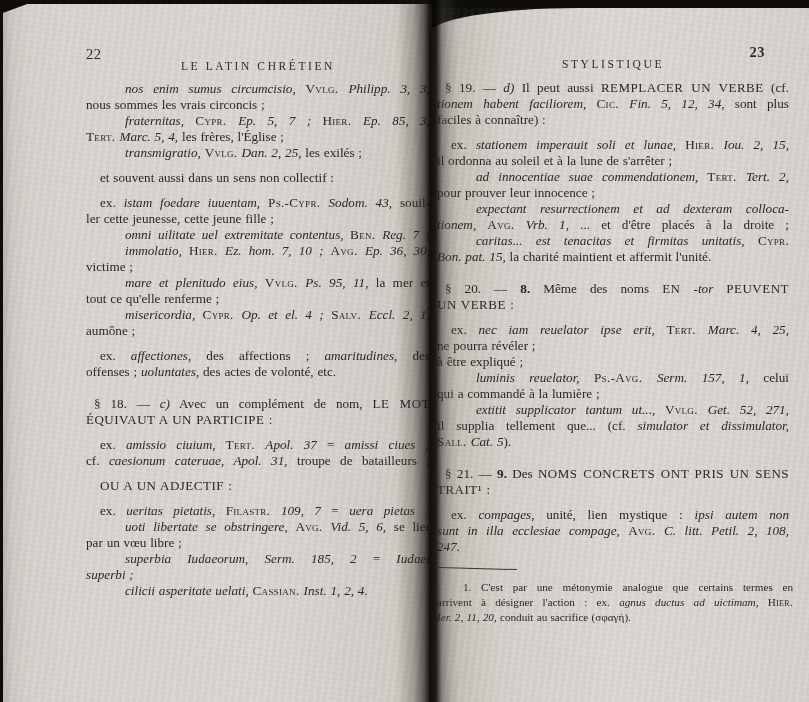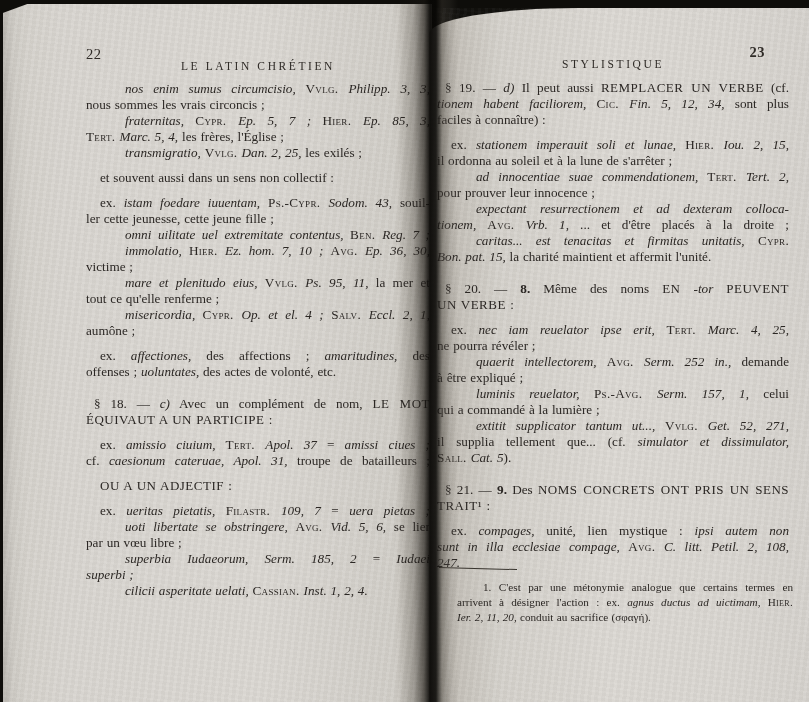--- a/index.html
+++ b/index.html
@@ -58,21 +58,21 @@
   .it{font-style:italic;}
   .sc{font-variant:small-caps; letter-spacing:0.3px;}
   .cp{font-size:13px; letter-spacing:0.5px;}
   .b{font-weight:bold;}
 
   .fn-rule{
     position:absolute; top:560px; left:10px; width:78px; height:0;
     border-top:1.4px solid #37332d; transform:rotate(1.6deg);
   }
   .footnote{position:absolute; top:572px; left:8px; width:356px; font-size:11.2px; word-spacing:0.4px;}
-  .footnote .line{height:15px; line-height:15px;margin-left:20px;}
+  .footnote .line{height:15px; line-height:15px;}
   .footnote .ind1{padding-left:26px;}
 </style>
 </head>
 <body>
 
 <div class="scan">
 
   <section class="page page-left">
     <div class="pg-header">
       <span class="pg-num">22</span>
@@ -124,21 +124,20 @@
         <div class="line ind2 just"><span class="it">ad innocentiae suae commendationem, </span><span class="sc">Tert. </span><span class="it">Tert. 2,</span></div>
         <div class="line ind0"><span>pour prouver leur innocence ;</span></div>
         <div class="line ind2 just"><span class="it">expectant resurrectionem et ad dexteram colloca-</span></div>
         <div class="line ind0 just"><span class="it">tionem, </span><span class="sc">Avg. </span><span class="it">Vrb. 1, </span><span>... et d'être placés à la droite ;</span></div>
         <div class="line ind2 just"><span class="it">caritas... est tenacitas et firmitas unitatis, </span><span class="sc">Cypr.</span></div>
         <div class="line ind0"><span class="it">Bon. pat. 15, </span><span>la charité maintient et affermit l'unité.</span></div>
         <div class="line ind3 g2 just"><span>§ 20. — </span><span class="b">8.</span><span> Même des noms </span><span class="cp">EN</span><span> </span><span class="it">-tor</span><span> </span><span class="cp">PEUVENT REMPLACER</span></div>
         <div class="line ind0"><span class="cp">UN VERBE :</span></div>
         <div class="line ind1 g1 just"><span>ex. </span><span class="it">nec iam reuelator ipse erit, </span><span class="sc">Tert. </span><span class="it">Marc. 4, 25,</span></div>
         <div class="line ind0"><span>ne pourra révéler ;</span></div>
-        <div class="line ind2 just"><span class="it">quaerit intellectorem, </span><span class="sc">Avg. </span><span class="it">Serm. 252 in., </span><span>demande</span></div>
         <div class="line ind0"><span>à être expliqué ;</span></div>
         <div class="line ind2 just"><span class="it">luminis reuelator, </span><span class="sc">Ps.-Avg. </span><span class="it">Serm. 157, 1, </span><span>celui</span></div>
         <div class="line ind0"><span>qui a commandé à la lumière ;</span></div>
         <div class="line ind2 just"><span class="it">extitit supplicator tantum ut..., </span><span class="sc">Vvlg. </span><span class="it">Get. 52, 271,</span></div>
         <div class="line ind0 just"><span>il supplia tellement que... (cf. </span><span class="it">simulator et dissimulator,</span></div>
         <div class="line ind0"><span class="sc">Sall. </span><span class="it">Cat. 5</span><span>).</span></div>
         <div class="line ind3 g2 just"><span>§ 21. — </span><span class="b">9.</span><span> Des </span><span class="cp">NOMS CONCRETS ONT PRIS UN SENS ABS-</span></div>
         <div class="line ind0"><span class="cp">TRAIT¹ :</span></div>
         <div class="line ind1 g1 just"><span>ex. </span><span class="it">compages, </span><span>unité, lien mystique : </span><span class="it">ipsi autem non</span></div>
         <div class="line ind0 just"><span class="it">sunt in illa ecclesiae compage, </span><span class="sc">Avg. </span><span class="it">C. litt. Petil. 2, 108,</span></div>

